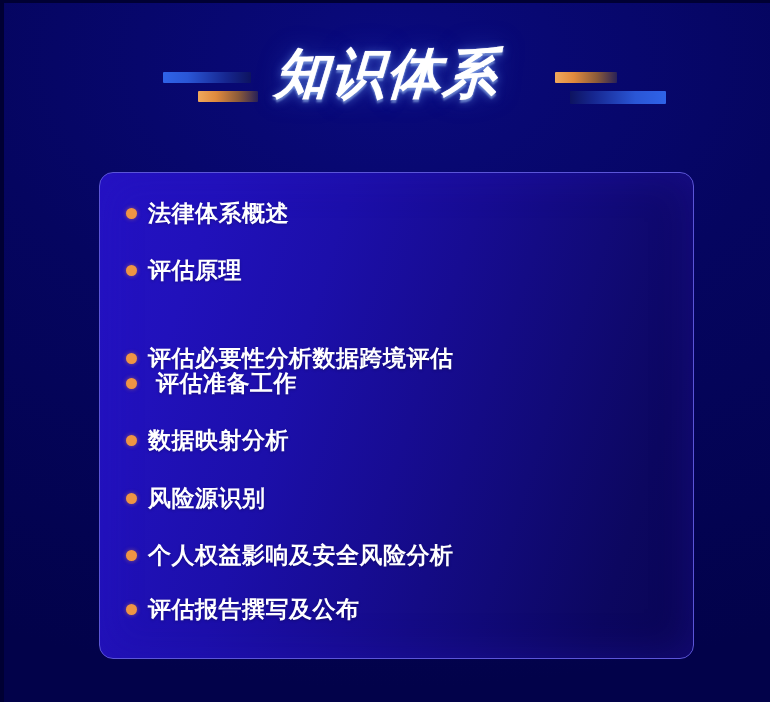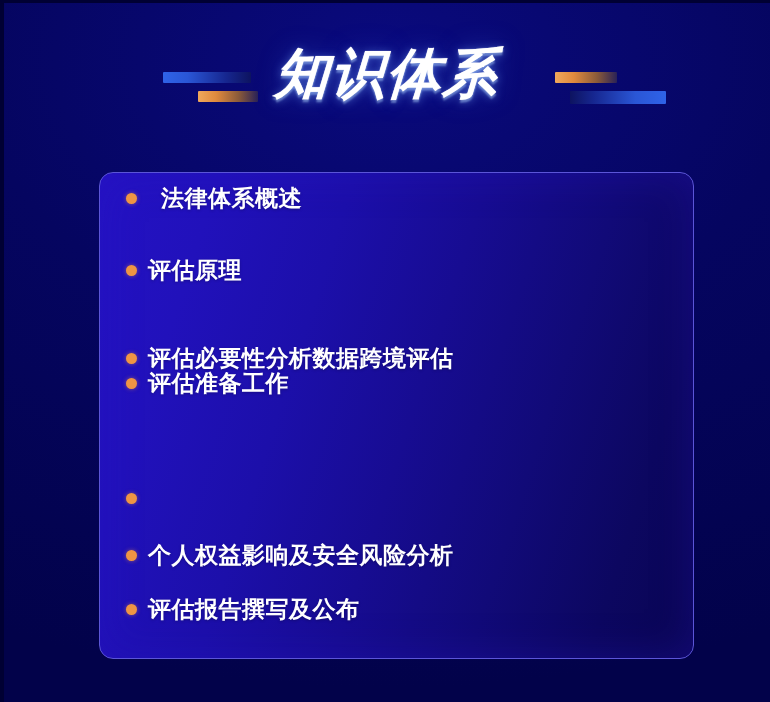--- a/index.html
+++ b/index.html
@@ -167,38 +167,43 @@
     <div class="deco deco-left-orange"></div>
 
     <div class="title">知识体系</div>
 
     <div class="deco deco-right-orange"></div>
     <div class="deco deco-right-blue"></div>
   </div>
 
   <div class="card">
     <ul class="list" id="topic-list">
-        <li class="item" style="top: 10px; gap: 13px;">
+        <li class="item" style="top: 25px;">
           <span class="bullet" style="background: rgb(239, 149, 68);"></span>
           <span class="item-label">法律体系概述</span>
         </li>
         <li class="item" style="top: 82px;">
           <span class="bullet" style="background: rgb(239, 149, 68);"></span>
           <span class="item-label">评估原理</span>
         </li>
         <li class="item" style="top: 138px; margin-top: 32px;">
           <span class="bullet" style="background: rgb(239, 149, 68);"></span>
           <span class="item-label">评估必要性分析数据跨境评估</span>
         </li>
-        <li class="item" style="top: 195px;">
+        <li class="item" style="top: 195px; gap: 8px;">
           <span class="bullet" style="background: rgb(239, 149, 68);"></span>
           <span class="item-label">评估准备工作</span>
         </li>
+        <li class="item" style="top: 252px;">
+          <span class="bullet" style="background: rgb(239, 149, 68);"></span>
+          <span class="item-label">数据映射分析</span>
+        </li>
         <li class="item" style="top: 310px;">
           <span class="bullet" style="background: rgb(239, 149, 68);"></span>
+          <span class="item-label">风险源识别</span>
         </li>
         <li class="item" style="top: 367px; justify-content: center;">
           <span class="bullet" style="background: rgb(239, 149, 68);"></span>
           <span class="item-label">个人权益影响及安全风险分析</span>
         </li>
         <li class="item" style="top: 421px; text-align: center;">
           <span class="bullet" style="background: rgb(239, 149, 68);"></span>
           <span class="item-label">评估报告撰写及公布</span>
         </li>
       </ul>

